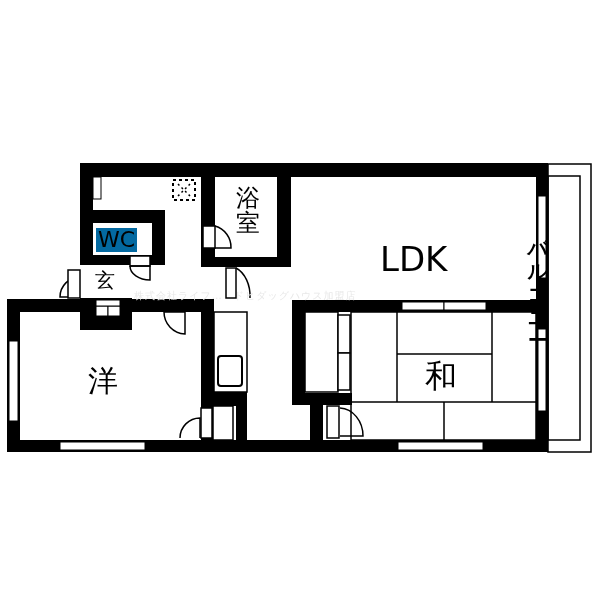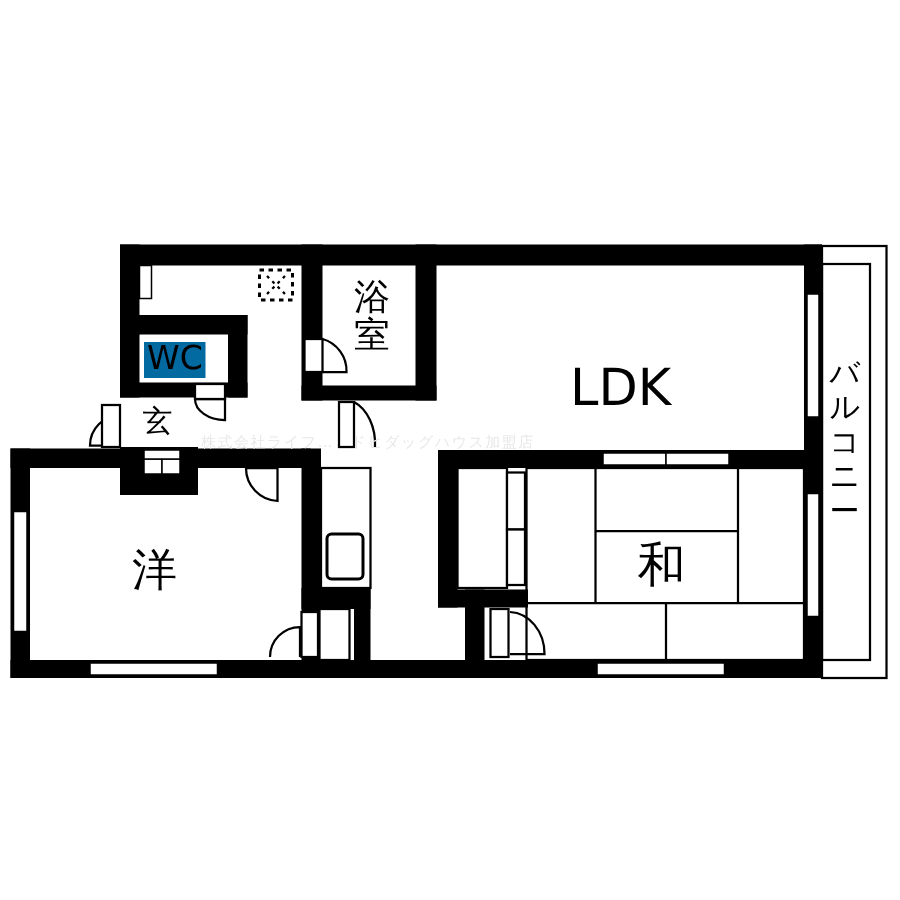--- a/index.html
+++ b/index.html
@@ -5,21 +5,21 @@
   html, body { margin:0; padding:0; background:#ffffff; }
   body { width:600px; height:600px; position:relative; overflow:hidden; font-family:"DejaVu Sans", sans-serif; }
   svg { position:absolute; left:0; top:0; }
   .label { position:absolute; color:#000; font-family:"DejaVu Sans", sans-serif; line-height:1; white-space:nowrap; }
   .wc { left:96px; top:228px; font-size:22px; background:#0369a1; padding:1px 2px; }
   .genkan { left:95px; top:270px; font-size:20px; background:#fff; }
   .bath { left:236px; top:186px; font-size:24px; width:22px; line-height:25px; white-space:normal; text-align:center; }
   .ldk { left:380px; top:222px; font-size:34px;margin-top:20px; }
   .yo { left:88px; top:366px; font-size:30px; }
   .wa { left:425px; top:360px; font-size:32px; background:#fff; }
-  .balcony { left:553px; top:237px; font-size:20px; width:22px; line-height:23px; white-space:normal; text-align:left; }
+  .balcony { left:526px; top:237px; font-size:20px; width:22px; line-height:23px; white-space:normal; text-align:right;font-weight:bold; }
   .watermark { left:134px; top:291px; font-size:10px; color:#e8e8e8; letter-spacing:1px; }
 </style>
 </head>
 <body>
 
 <svg width="600" height="600" viewBox="0 0 600 600">
   <g fill="#000">
 
     <rect x="80" y="163" width="468" height="14"></rect>
 

